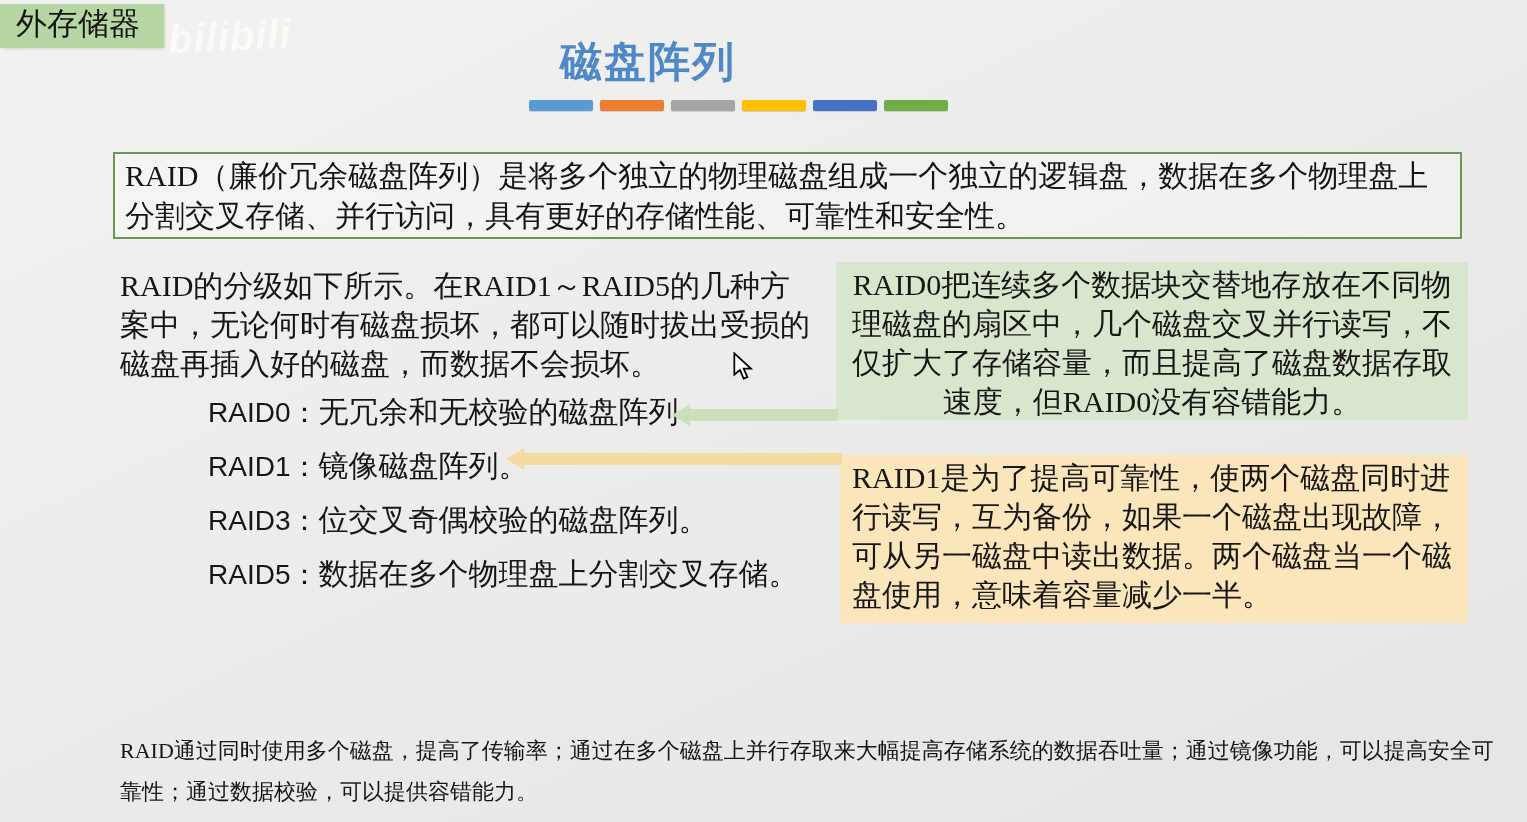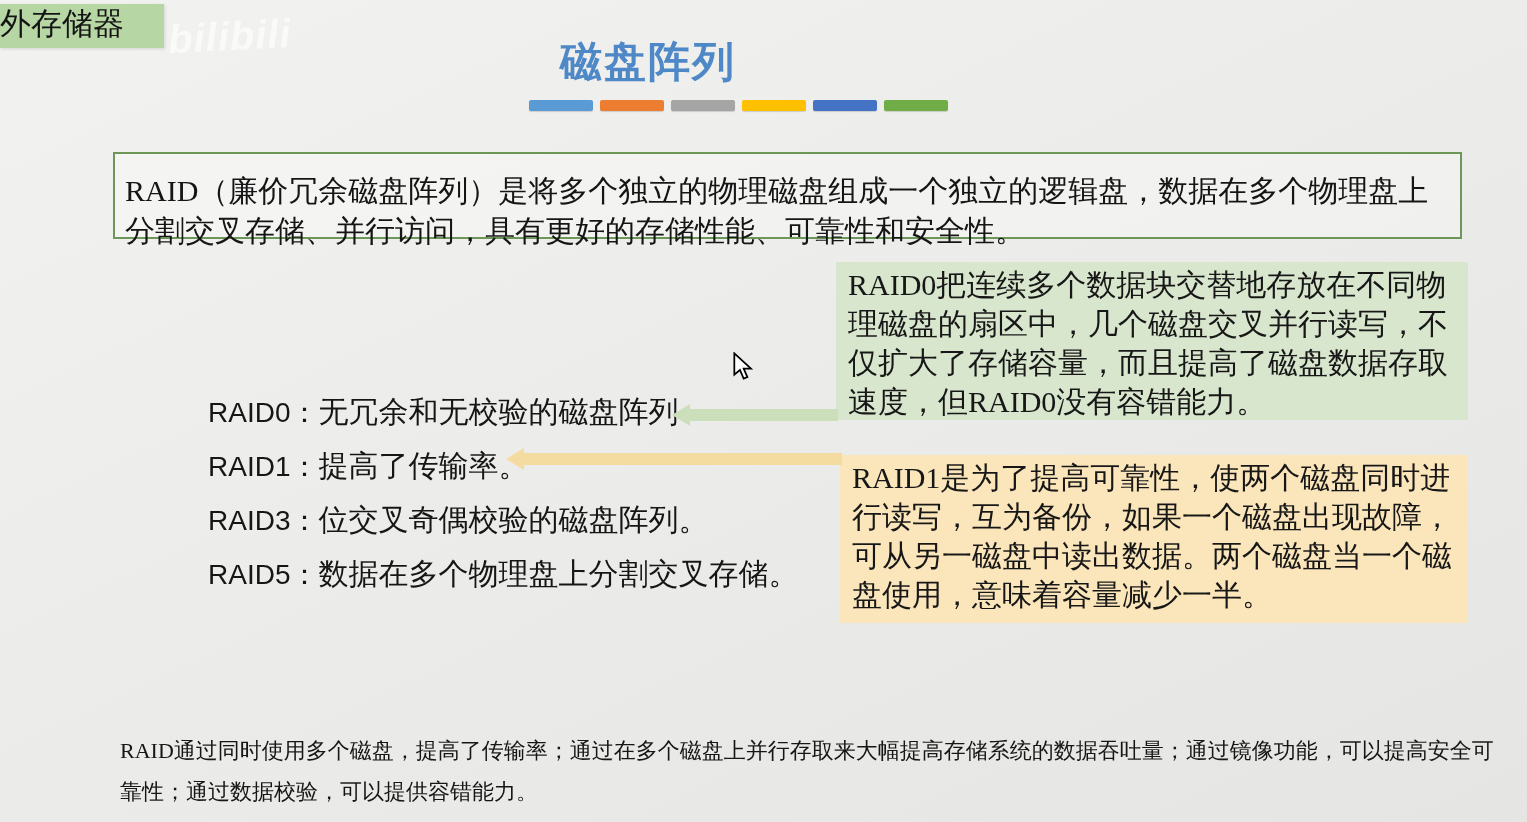--- a/index.html
+++ b/index.html
@@ -17,20 +17,21 @@
 
   
   .corner-tab {
     position: absolute;
     left: 0; top: 4px;
     width: 164px; height: 44px;
     background: #b6d6a3;
     font-family: "Liberation Sans", "DejaVu Sans", sans-serif;
     font-size: 31px;
     line-height: 40px;
+    padding-left: 16px;
     color: #141414;
     box-shadow: 1px 1px 3px rgba(0,0,0,0.12);
   }
 
   
   .wm-forum {
     position: absolute;
     left: 16px; top: 26px;
     font-size: 36px;
     font-family: "Liberation Sans", "DejaVu Sans", sans-serif;
@@ -73,21 +74,21 @@
   }
 
   .definition-box {
     position: absolute;
     left: 113px; top: 152px;
     width: 1349px; height: 87px;
     border: 2px solid #6d9758;
     background: rgba(255,255,255,0.30);
     font-size: 30px;
     line-height: 40px;
-    padding: 17px 10px;
+    padding: 2px 10px;
     color: #151515;
   }
 
   .intro-paragraph {
     position: absolute;
     left: 120px; top: 266px;
     width: 695px;
     font-size: 30px;
     line-height: 39px;
   }
@@ -112,20 +113,21 @@
     position: absolute;
     font-size: 30px;
     line-height: 39px;
     padding: 3px 12px;
     color: #171717;
   }
   .note-green {
     left: 836px; top: 262px;
     width: 632px; height: 158px;
     background: #d8e6cd;
+    text-align: center;
   }
   .note-yellow {
     left: 840px; top: 455px;
     width: 628px; height: 168px;
     background: #fbe5ba;
   }
 
   
   .arrow { position: absolute; }
   .arrow .head {
@@ -175,27 +177,28 @@
     <span class="dash" style="background: rgb(91, 155, 213);"></span>
     <span class="dash" style="background: rgb(237, 125, 49);"></span>
     <span class="dash" style="background: rgb(165, 165, 165);"></span>
     <span class="dash" style="background: rgb(255, 192, 0);"></span>
     <span class="dash" style="background: rgb(68, 114, 196);"></span>
     <span class="dash" style="background: rgb(112, 173, 71);"></span>
   </div>
 
   <div class="definition-box">RAID（廉价冗余磁盘阵列）是将多个独立的物理磁盘组成一个独立的逻辑盘，数据在多个物理盘上分割交叉存储、并行访问，具有更好的存储性能、可靠性和安全性。</div>
 
+  <p class="intro-paragraph">RAID的分级如下所示。在RAID1～RAID5的几种方案中，无论何时有磁盘损坏，都可以随时拔出受损的磁盘再插入好的磁盘，而数据不会损坏。</p>
 
   <div class="raid-list">
     <div class="raid-item">
       <span class="lvl">RAID0：</span><span>无冗余和无校验的磁盘阵列</span>
     </div>
     <div class="raid-item">
-      <span class="lvl">RAID1：</span><span>提高了传输率。</span>
+      <span class="lvl">RAID1：</span><span>镜像磁盘阵列。</span>
     </div>
     <div class="raid-item">
       <span class="lvl">RAID3：</span><span>位交叉奇偶校验的磁盘阵列。</span>
     </div>
     <div class="raid-item">
       <span class="lvl">RAID5：</span><span>数据在多个物理盘上分割交叉存储。</span>
     </div>
   </div>
 
   <div class="note note-green">RAID0把连续多个数据块交替地存放在不同物理磁盘的扇区中，几个磁盘交叉并行读写，不仅扩大了存储容量，而且提高了磁盘数据存取速度，但RAID0没有容错能力。</div>

